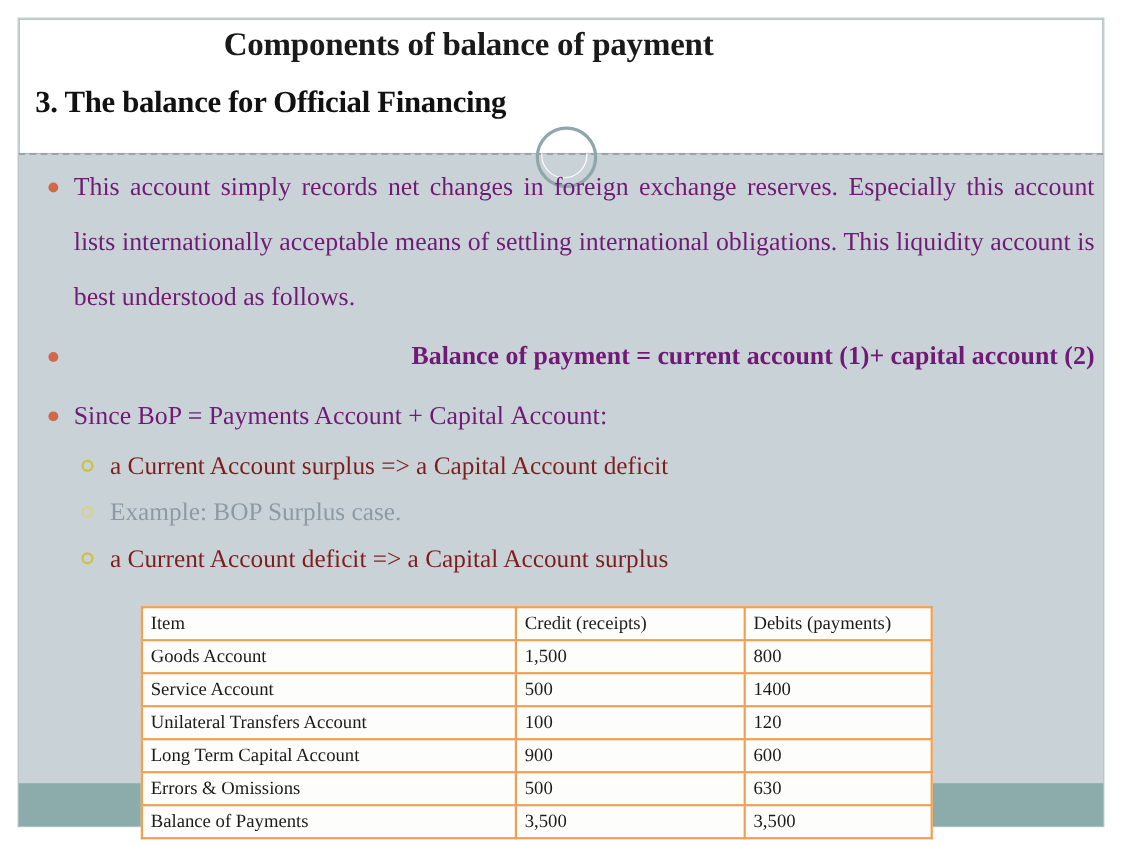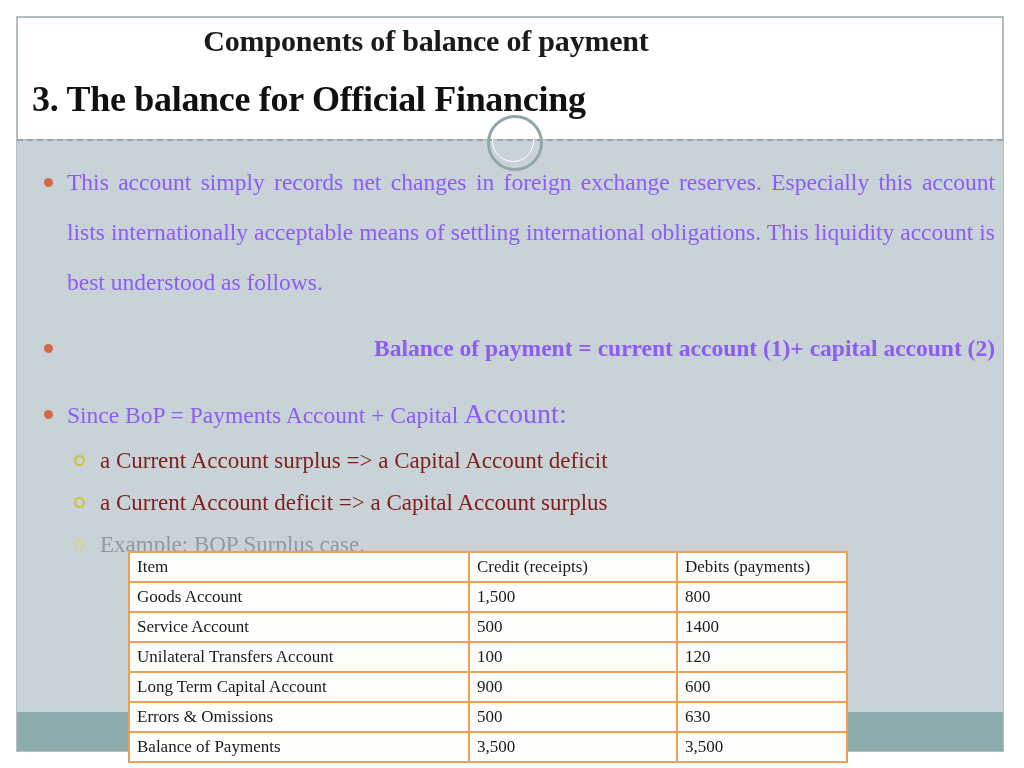--- a/index.html
+++ b/index.html
@@ -98,40 +98,40 @@
     font-weight: bold;
     color: #1a1a1a;
     letter-spacing: -0.2px;
   }
   #section-heading {
     position: absolute;
     left: 32px;
     top: 78px;
     width: 950px;
     text-align: left;
-    font-size: 36px;
+    font-size: 28px;
     font-weight: bold;
     color: #111111;
     letter-spacing: -0.3px;
   }
 
   
   #content {
     position: absolute;
     left: 30px;
     top: 141px;
     width: 965px;
   }
 
   .lvl1 {
     position: relative;
     padding-left: 37px;
-    margin: 16px 0 0 0;
+    margin: 4px 0 0 0;
     font-size: 23.5px;
-    color: #8b5cf6;
+    color: #701a75;
     line-height: 50px;
     text-align: justify;
     text-justify: inter-word;
   }
   .lvl1 .dot {
     position: absolute;
     left: 14px;
     top: 21px;
     width: 9px;
     height: 9px;
@@ -139,21 +139,21 @@
     background: #d2684a;
   }
   .lvl1.bold {
     font-weight: bold;
     text-align: right;
   }
   .lvl1.plain {
     text-align: left;
   }
   .big-run {
-    font-size: 28px;
+    font-size: 24px;
   }
 
   .lvl2 {
     position: relative;
     padding-left: 70px;
     font-size: 23px;
     color: #7f1d1d;
     line-height: 42px;
     text-align: left;
   }
@@ -236,28 +236,28 @@
     <div class="lvl1 plain">
       <span class="dot"></span>
       <span>Since BoP = Payments Account + Capital </span><span class="big-run">Account:</span>
     </div>
 
     <div class="lvl2">
       <span class="ring"></span>
       <span>a Current Account surplus =&gt; a Capital Account deficit</span>
     </div>
 
+    <div class="lvl2 faded">
+      <span class="ring"></span>
+      <span>Example: BOP Surplus case.</span>
+    </div>
+
     <div class="lvl2">
       <span class="ring"></span>
       <span>a Current Account deficit =&gt; a Capital Account surplus</span>
-    </div>
-
-    <div class="lvl2 faded">
-      <span class="ring"></span>
-      <span>Example: BOP Surplus case.</span>
     </div>
 
   </div>
 
   <div id="bop-table-wrap">
     <table class="bop">
       <colgroup>
         <col class="c-item">
           <col class="c-credit">
           <col class="c-debit">

